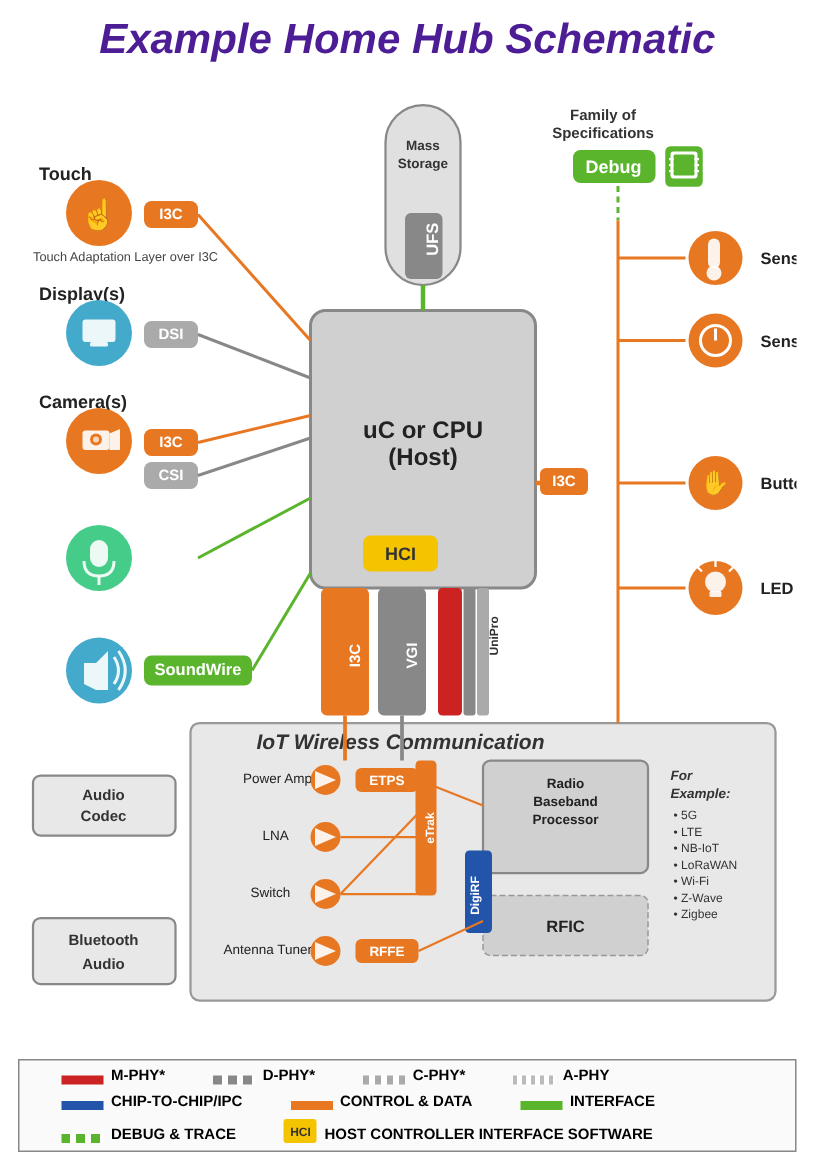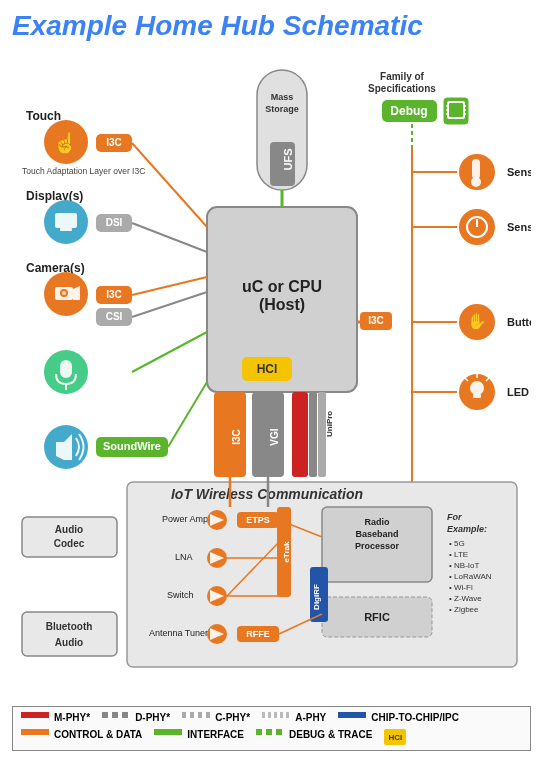--- a/index.html
+++ b/index.html
@@ -12,41 +12,42 @@
     }
     .page {
       width: 543px;
       padding: 10px 12px;
       position: relative;
     }
     h1.title {
       font-size: 28px;
       font-weight: 900;
       font-style: italic;
-      text-align: left;
+      text-align: center;
       margin-bottom: 10px;
-      color: #3b82f6;
+      color: #4c1d95;
     }
 
     
     .legend {
       display: flex;
       flex-wrap: wrap;
       border: 1.5px solid #888;
       padding: 5px 8px;
       gap: 6px 12px;
       margin-top: 4px;
       background: #fafafa;
     }
     .legend-item {
       display: flex;
-      align-items: flex-start;
+      align-items: flex-end;
       gap: 5px;
       font-size: 10px;
       font-weight: bold;
+      margin-left: 20px;
     }
     .legend-line {
       width: 28px;
       height: 6px;
     }
     .legend-box {
       width: 22px;
       height: 16px;
       display: flex;
       align-items: center;
@@ -303,15 +304,17 @@
     <div class="legend-item">
       <div class="legend-line" style="background:#5ab52c;"></div>
       <span>INTERFACE</span>
     </div>
     <div class="legend-item">
       <div class="legend-line" style="background:repeating-linear-gradient(90deg,#5ab52c 0,#5ab52c 6px,#fff 6px,#fff 10px);"></div>
       <span>DEBUG &amp; TRACE</span>
     </div>
     <div class="legend-item">
       <div class="legend-box" style="background:#f5c400;color:#333;">HCI</div>
+      <span>HOST CONTROLLER
+INTERFACE SOFTWARE</span>
     </div>
   </div>
 </div>
 
 </body></html>

